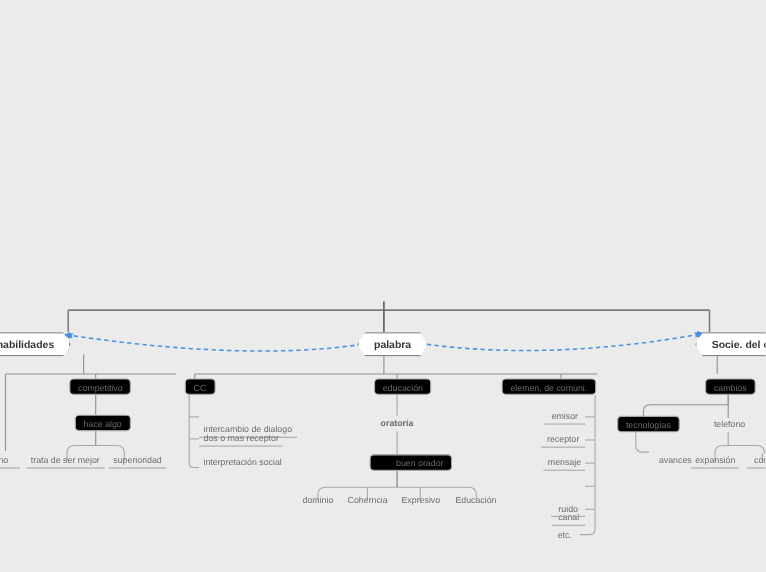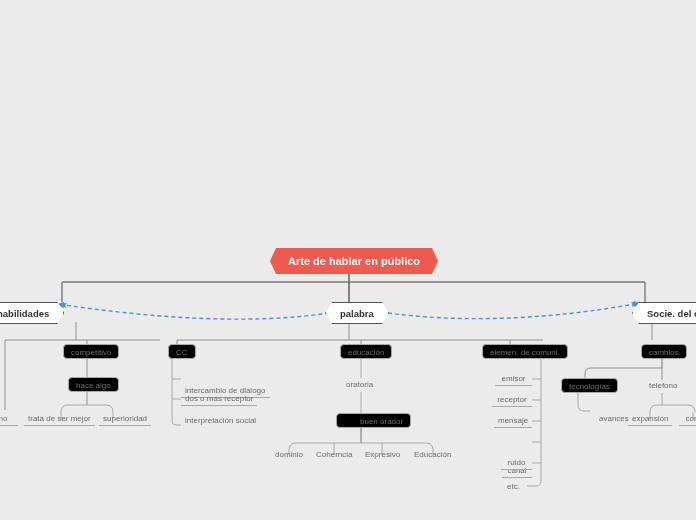--- a/index.html
+++ b/index.html
@@ -129,21 +129,20 @@
       <path d="M388,313 C470,324 560,318 640,303"></path>
     </g>
     <g fill="#4a90e2">
       <path d="M58,304 l9,-1 -4,5 z"></path>
       <path d="M58,304 l8,4 -2,-6 z"></path>
       <path d="M640,303 l-9,-1 4,5 z"></path>
       <path d="M640,303 l-8,4 2,-6 z"></path>
     </g>
   </svg>
 
-  <div class="node root" style="left:270px;top:248px;">Arte de hablar en público</div>
 
   <div class="node hexa" style="left:-18px;top:302px;">habilidades</div>
 
   <div class="node hexa" style="left:325px;top:302px;">palabra</div>
 
   <div class="node hexa" style="left:632px;top:302px;">Socie. del co</div>
 
   <div class="node uline" style="left:-12px;top:412px;width:30px;">no</div>
 
   <div class="node box" style="left:63px;top:344px;">competitivo</div>
@@ -157,33 +156,33 @@
   <div class="node box" style="left:168px;top:344px;">CC</div>
 
   <div class="node uline" style="left:181px;top:372px;margin-top:12px;">intercambio de dialogo</div>
 
   <div class="node uline" style="left:181px;top:392px;">dos o mas receptor</div>
 
   <div class="node plain" style="left:181px;top:414px;">interpretación social</div>
 
   <div class="node box" style="left:340px;top:344px;">educación</div>
 
-  <div class="node plain" style="left:342px;top:378px;">oratoria</div>
+  <div class="node plain" style="left:342px;top:378px;font-weight:bold;">oratoria</div>
 
   <div class="node box" style="left:336px;top:413px;padding-left:23px;">buen orador</div>
 
   <div class="node plain" style="left:271px;top:448px;">dominio</div>
 
   <div class="node plain" style="left:312px;top:448px;">Coherncia</div>
 
   <div class="node plain" style="left:361px;top:448px;">Expresivo</div>
 
   <div class="node plain" style="left:410px;top:448px;">Educación</div>
 
-  <div class="node box" style="left:482px;top:344px;">elemen. de comuni.</div>
+  <div class="node box" style="left:456px;top:344px;">elemen. de comuni.</div>
 
   <div class="node uline" style="left:495px;top:372px;width:37px;">emisor</div>
 
   <div class="node uline" style="left:492px;top:393px;width:40px;">receptor</div>
 
   <div class="node uline" style="left:494px;top:414px;width:38px;">mensaje</div>
 
   <div class="node uline" style="left:502px;top:435px;width:30px;margin-top:29px;">canal</div>
 
   <div class="node uline" style="left:501px;top:456px;width:31px;">ruido</div>

